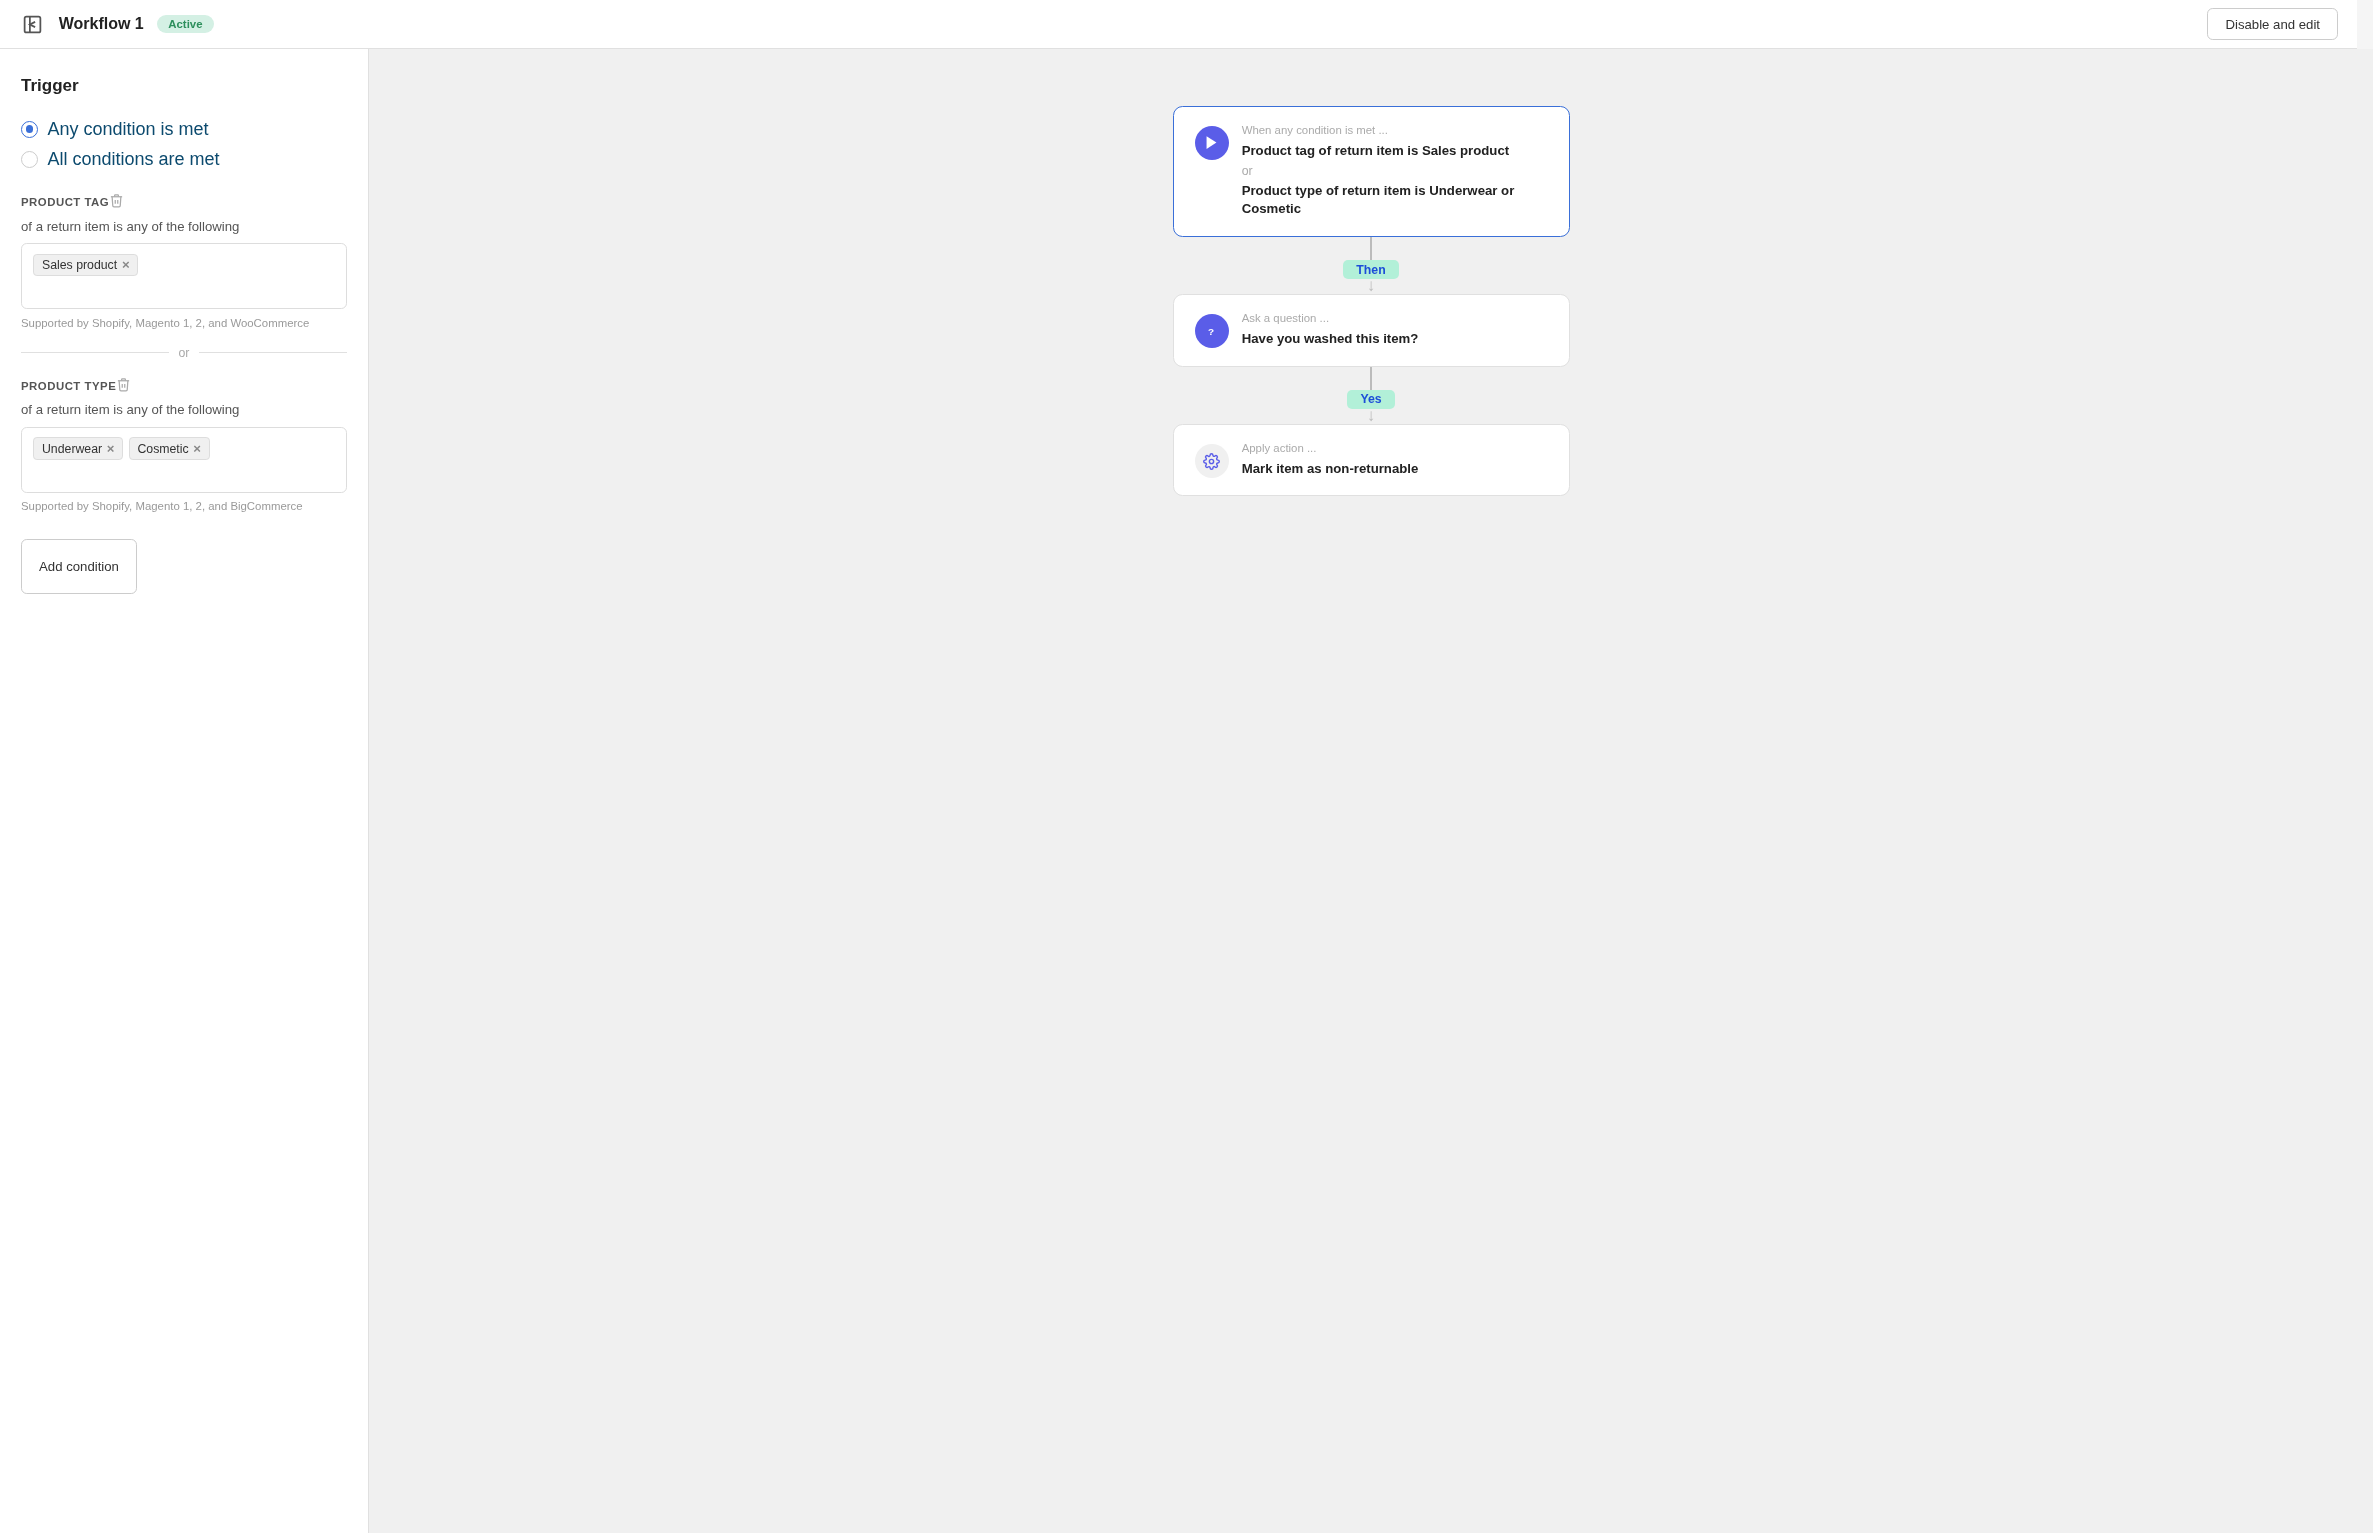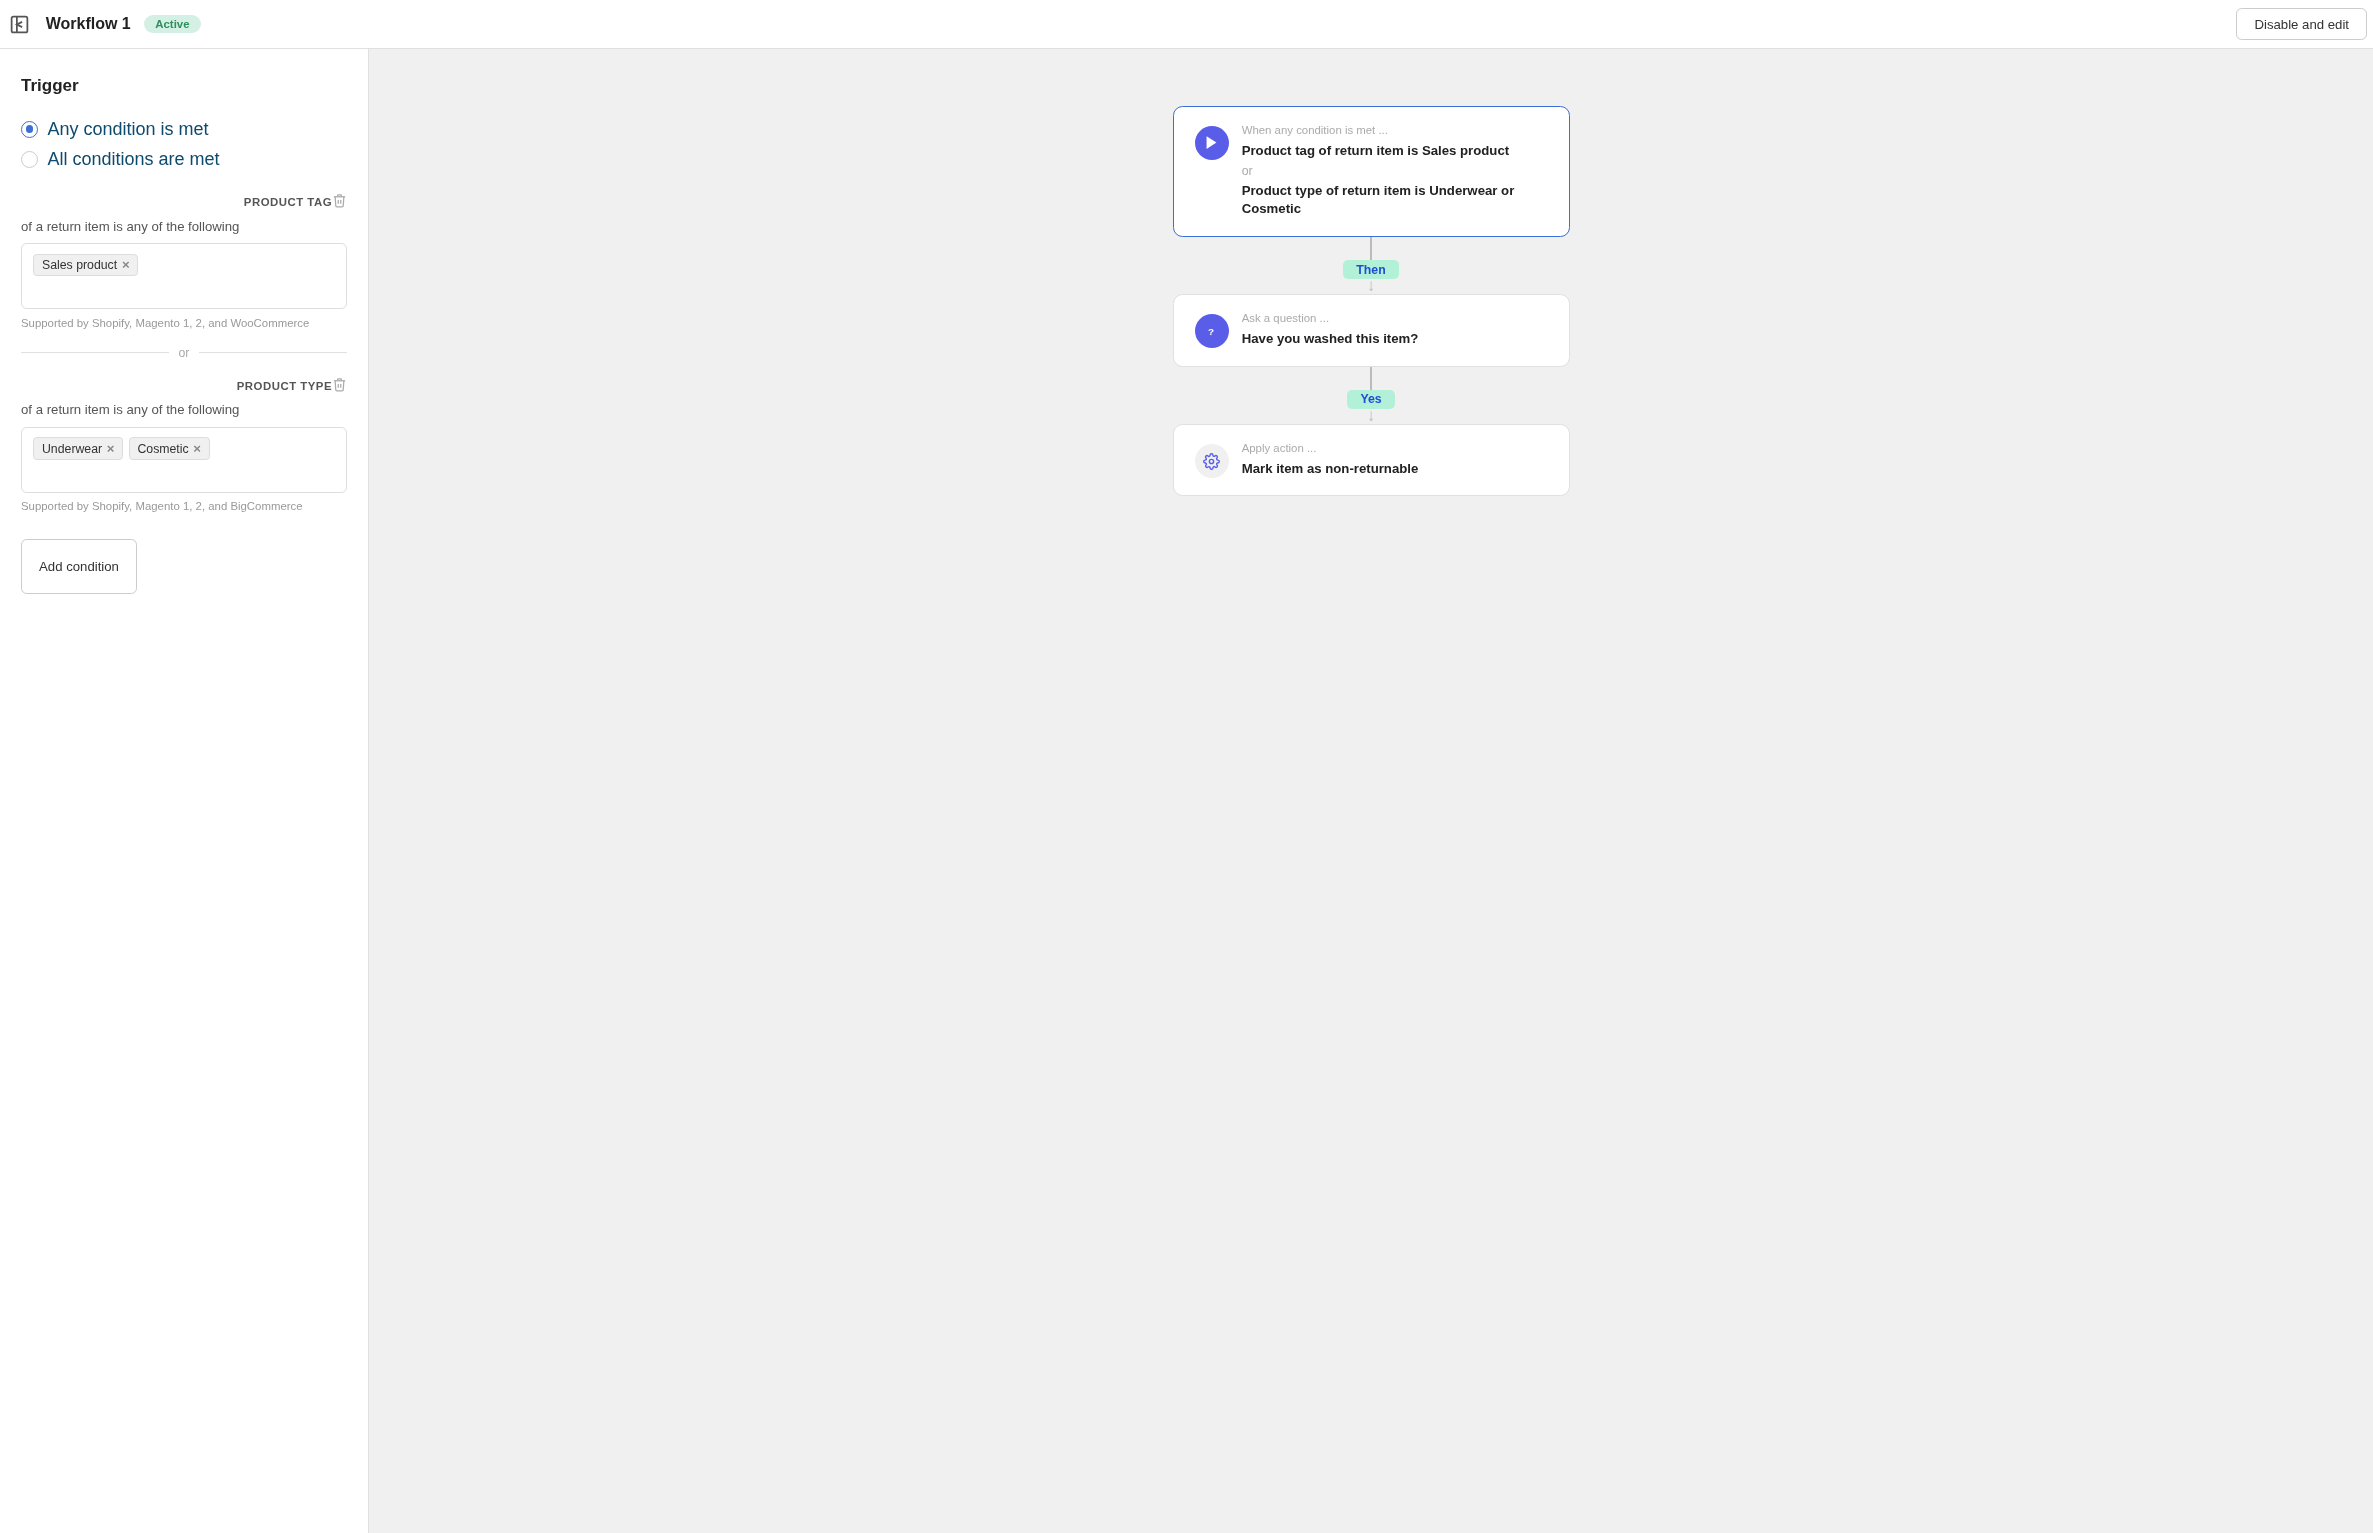--- a/index.html
+++ b/index.html
@@ -5,24 +5,24 @@
     * { box-sizing: border-box; margin: 0; padding: 0; }
     body { font-family: -apple-system, BlinkMacSystemFont, 'Segoe UI', sans-serif; background: #f5f5f5; height: 100vh; overflow: hidden; }
 
     
     .header {
       display: flex;
       align-items: center;
       justify-content: space-between;
       background: #fff;
       border-bottom: 0.9px solid #e0e0e0;
-      padding: 0 6px;
+      padding: 0 19px;
       height: 49px;
       position: fixed;
-      top: 0; left: 0; right: 0;
+      top: 0; left: 0; right: 16px;
       z-index: 100;
     }
     .header-left {
       display: flex;
       align-items: center;
       gap: 13.2px;
     }
     .back-icon {
       width: 26.5px;
       height: 26.5px;
@@ -112,21 +112,21 @@
       border-radius: 50%;
       background: #3a6fd8;
     }
 
     .condition-block {
       margin-bottom: 17px;
     }
     .condition-header {
       display: flex;
       align-items: center;
-      justify-content: flex-end;
+      justify-content: flex-start;
       margin-bottom: 7.6px;
     }
     .condition-label {
       font-size: 11.4px;
       font-weight: 700;
       color: #555;
       letter-spacing: 0.5px;
       text-transform: uppercase;
     }
     .delete-icon {

